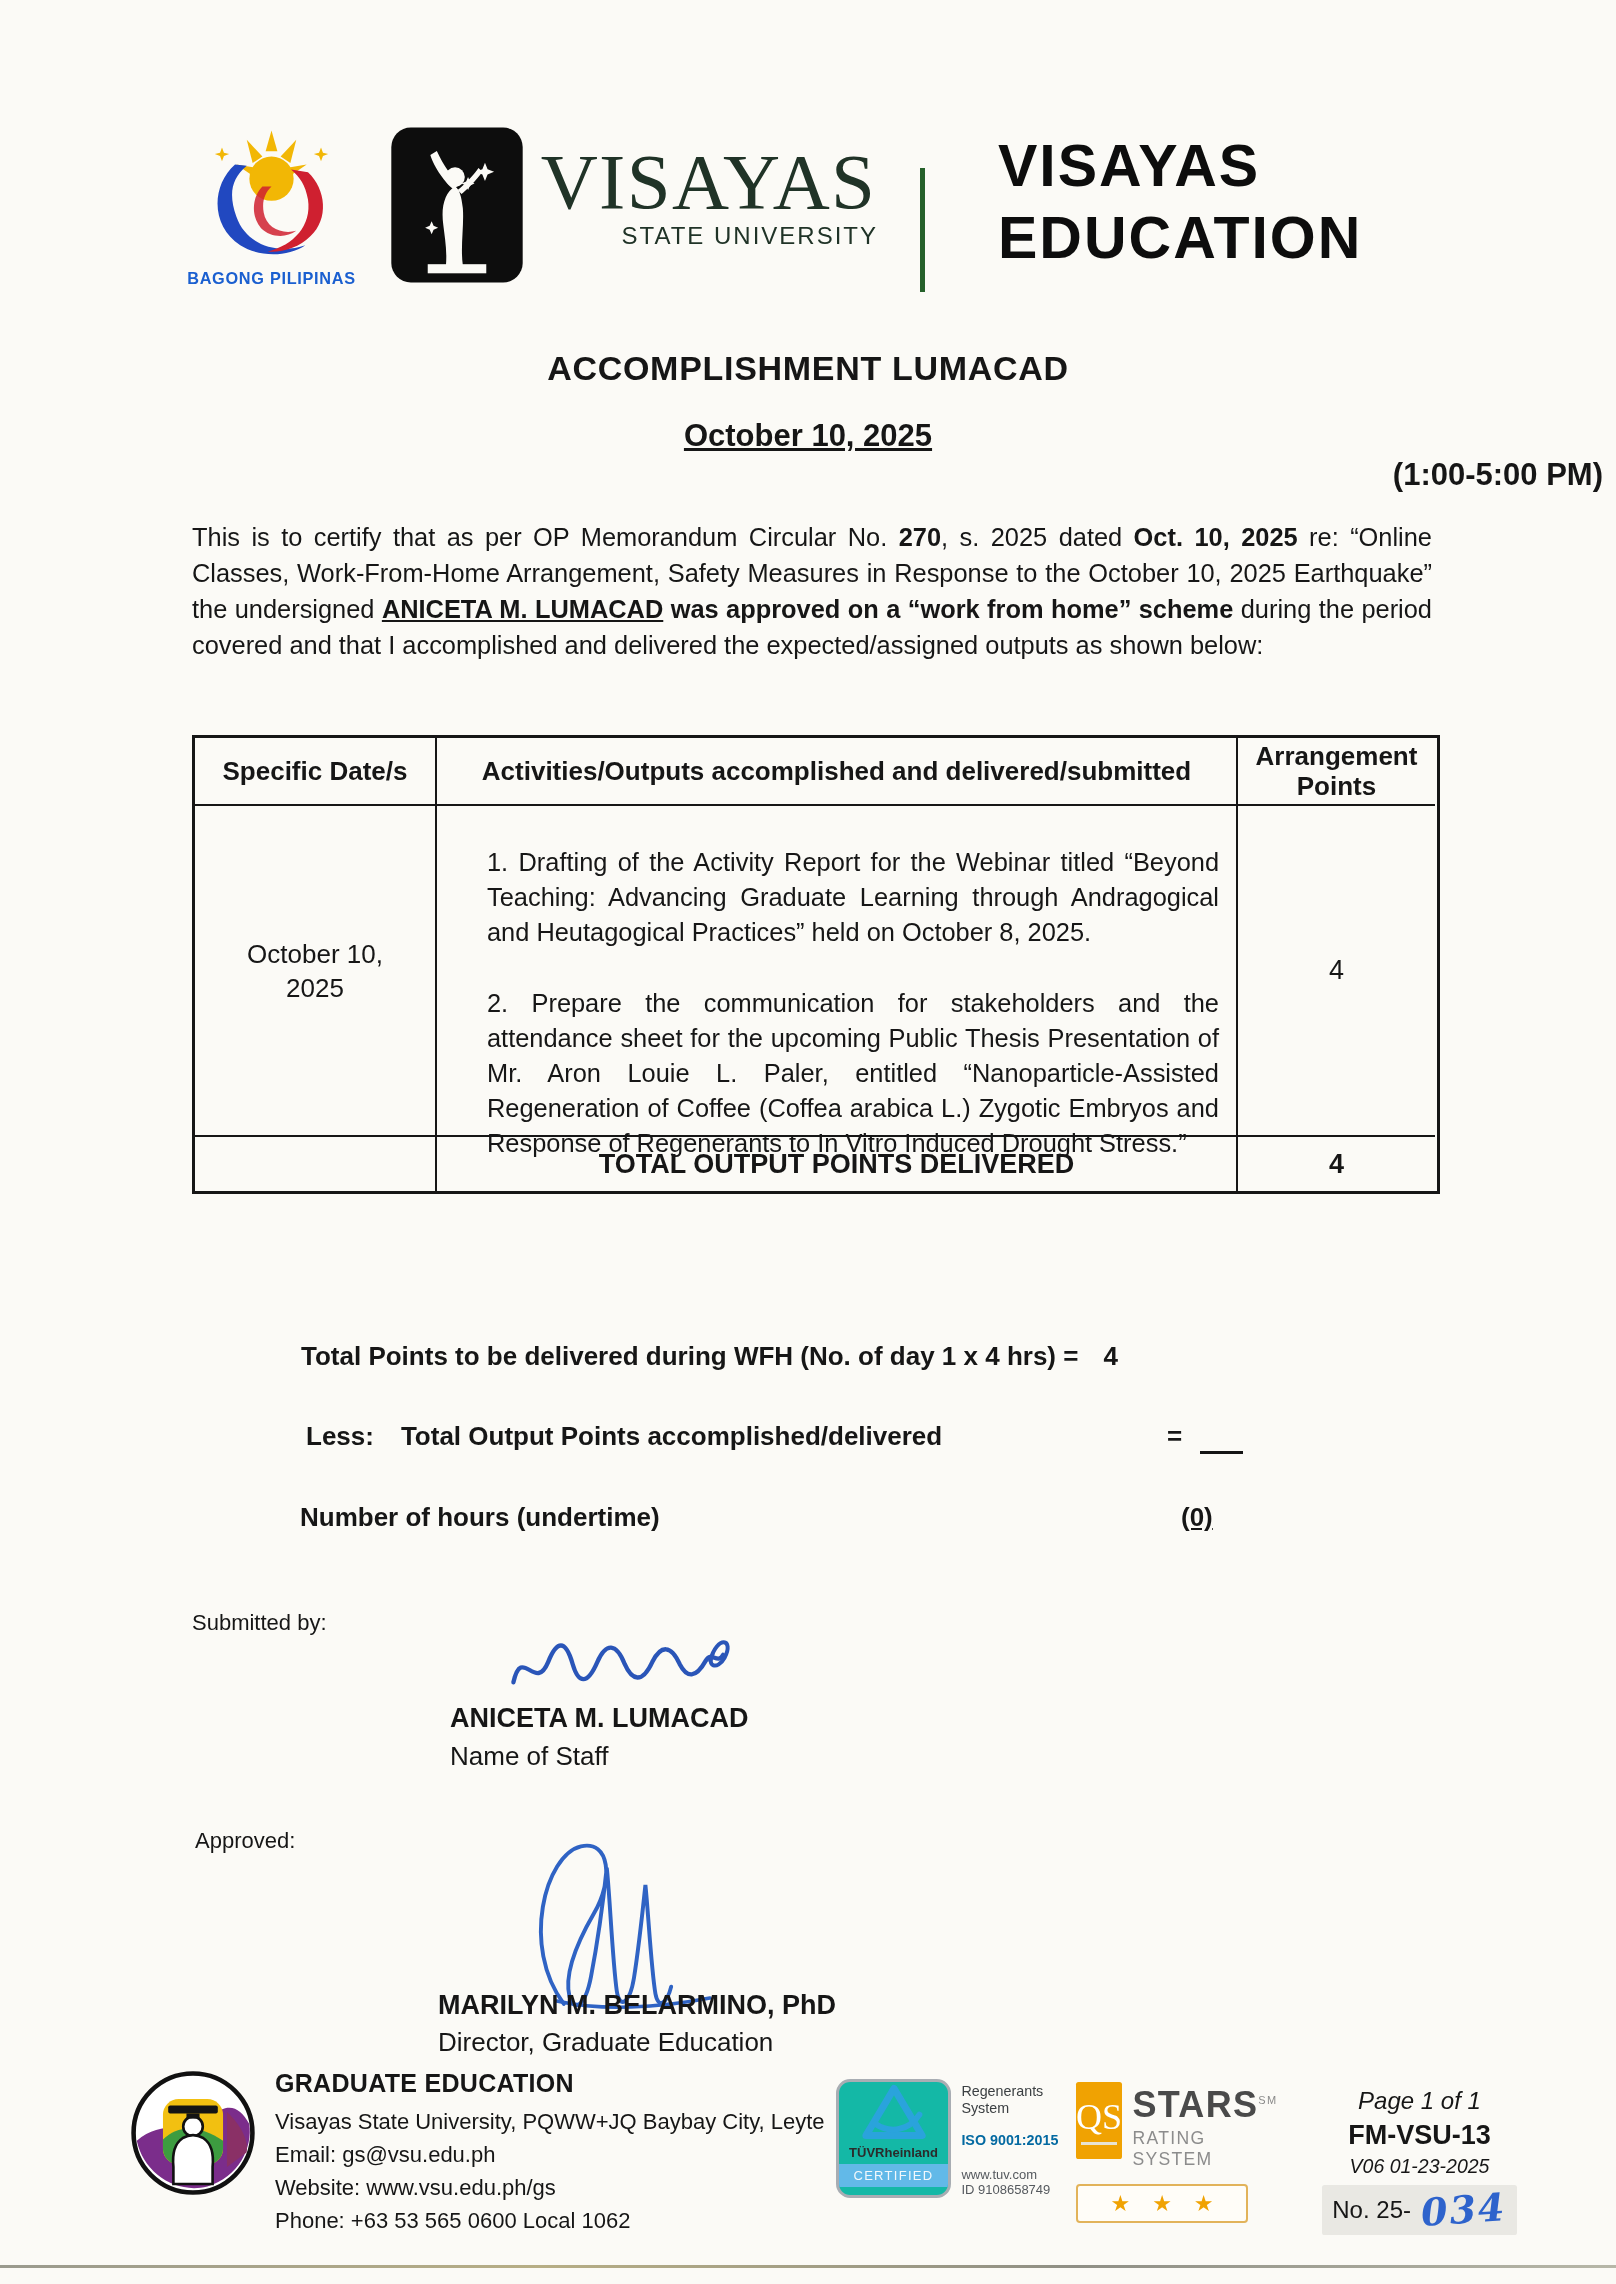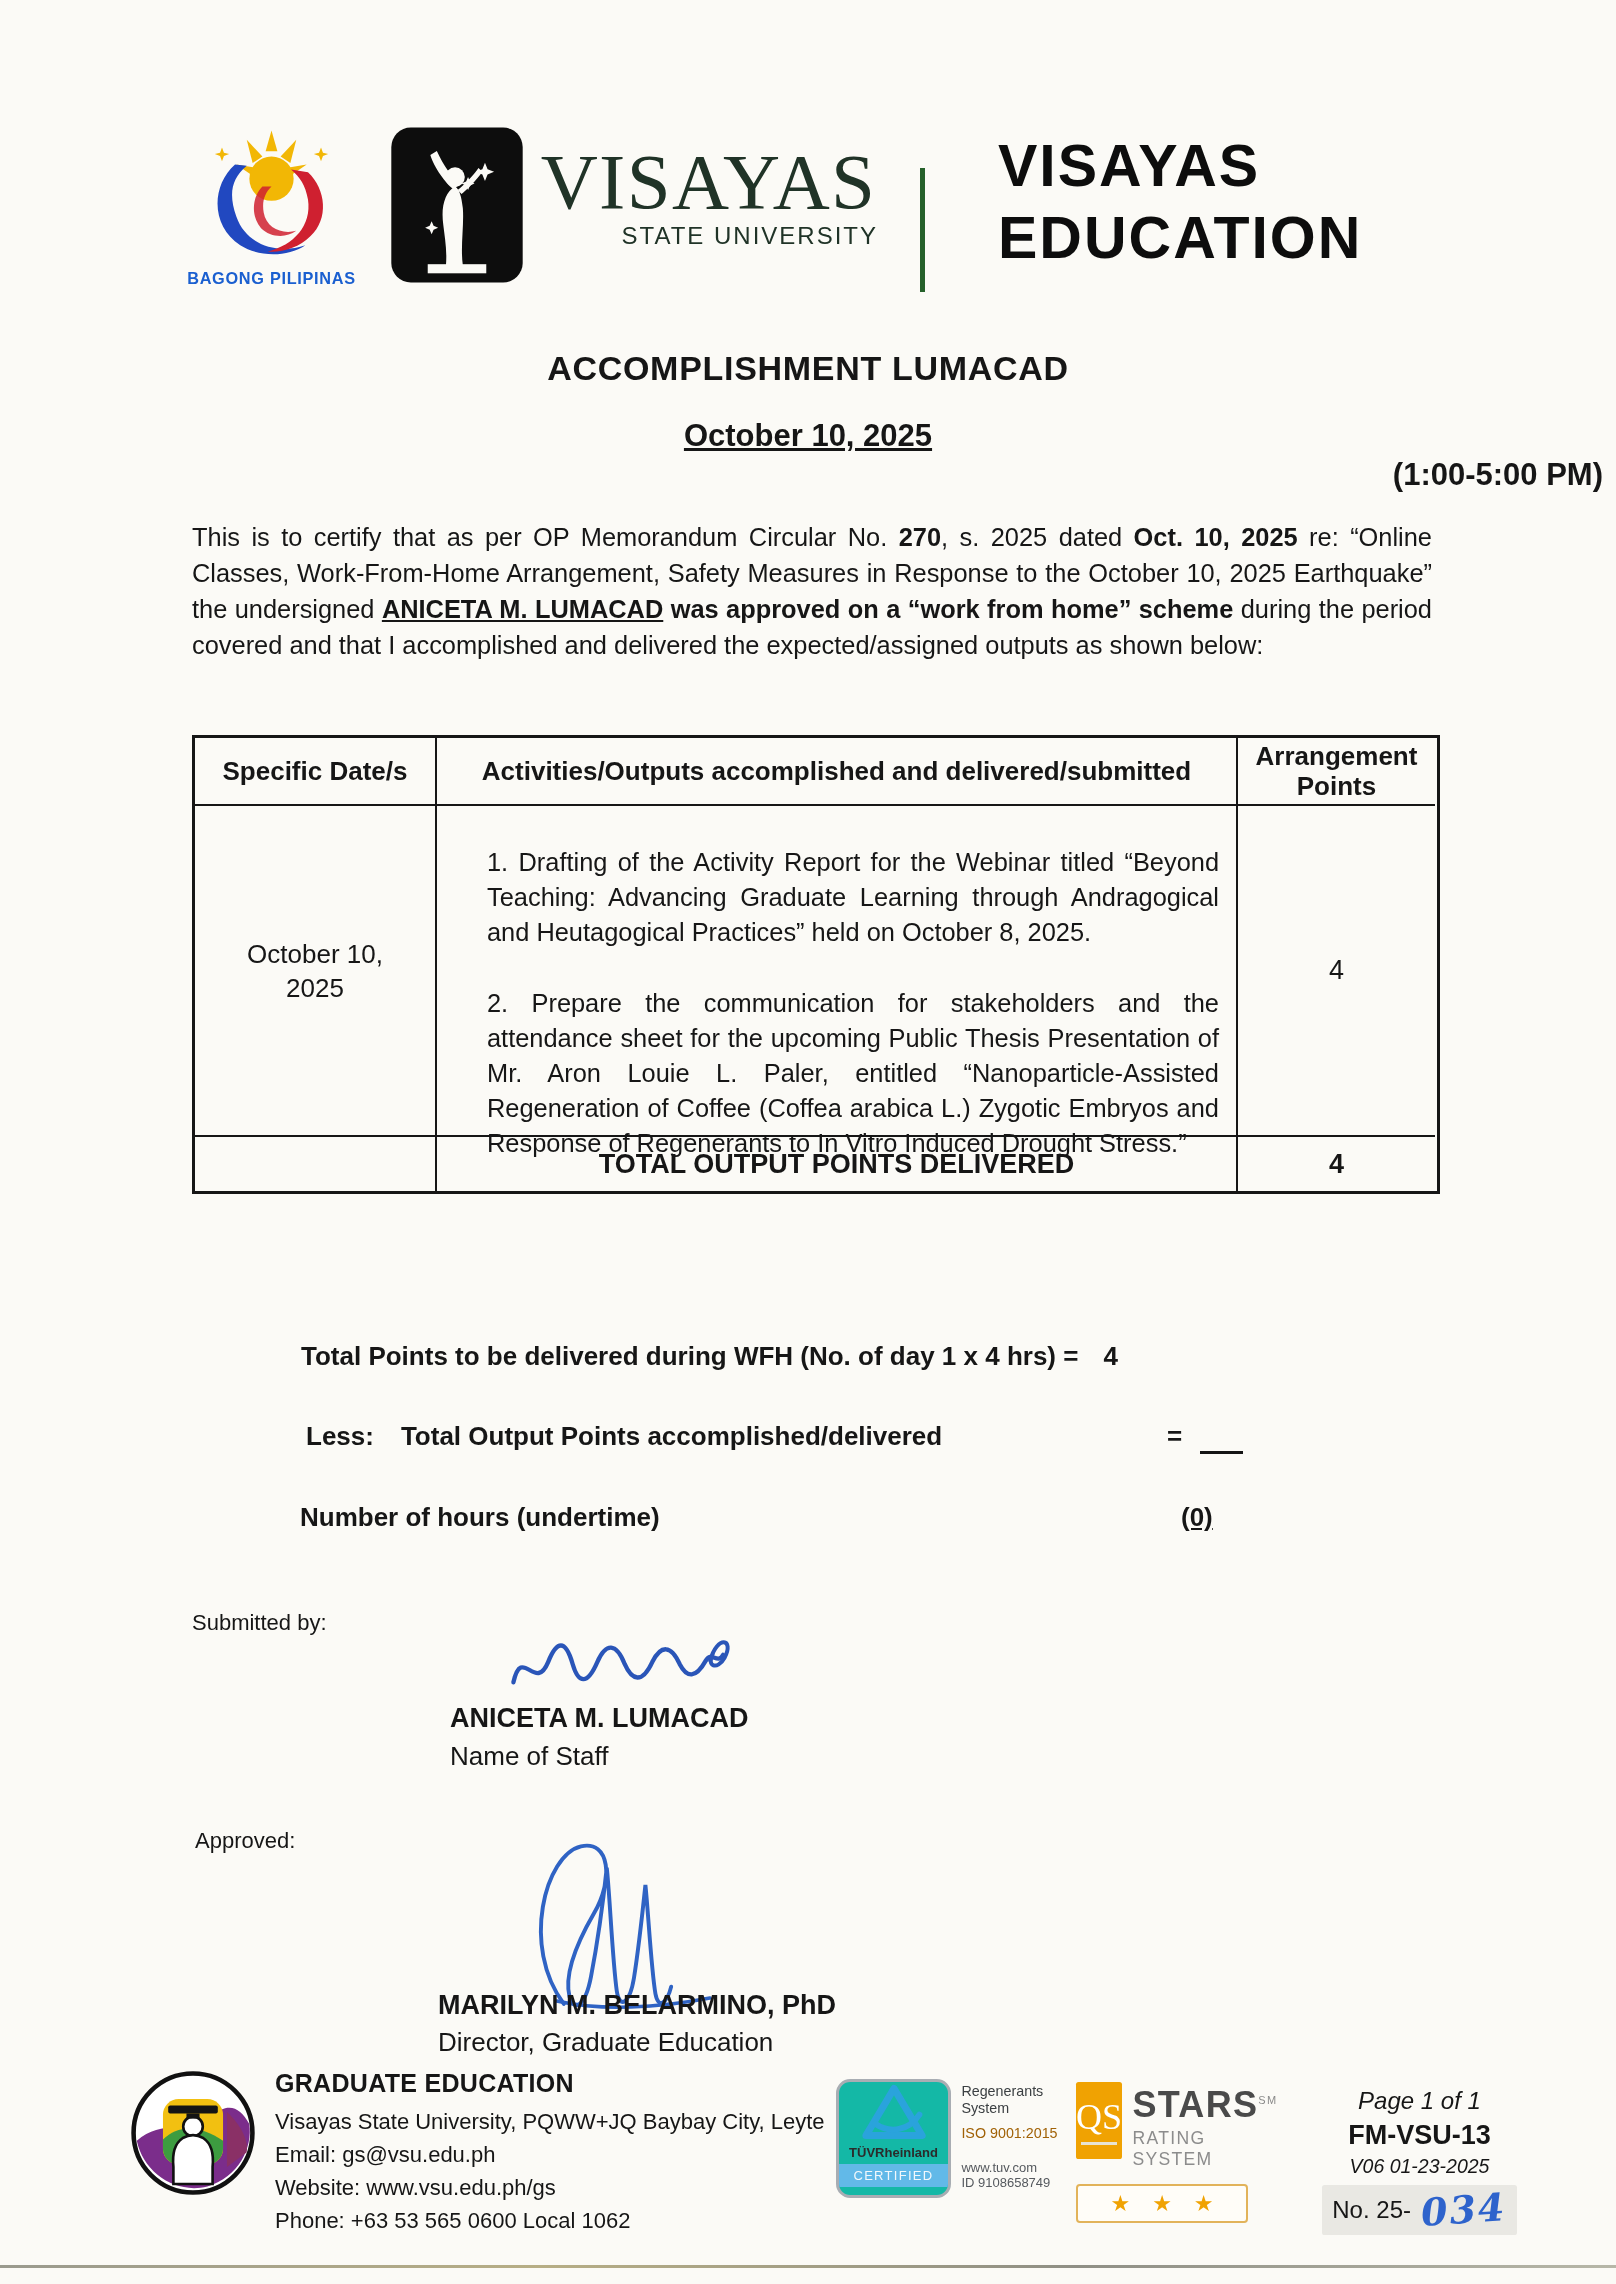--- a/index.html
+++ b/index.html
@@ -68,21 +68,21 @@
   .f-info{left:275px;top:2069px;}
   .f-office{font-size:25px;font-weight:bold;letter-spacing:0.3px;margin-bottom:6.5px;}
   .f-line{font-size:22px;line-height:33px;}
   .tuv{left:836px;top:2079px;display:flex;gap:10.4px;}
   .tuv-box{width:115px;height:119px;border:3.3px solid #a8adb3;border-radius:14.3px;background:#14b8a6;
            box-sizing:border-box;overflow:hidden;text-align:center;}
   .tuv-brand{font-size:13px;font-weight:bold;color:#2b2b2b;margin-top:1.3px;}
   .tuv-band{margin-top:3.3px;height:23.5px;background:#62b9e8;color:#f2f8fc;font-size:13px;
             letter-spacing:1.3px;display:flex;align-items:center;justify-content:center;}
   .tuv-txt{width:124px;font-size:14.3px;color:#3c4043;line-height:17.6px;padding-top:3.9px;}
-  .tuv-iso{font-weight:normal;margin-top:7px;color:#a16207;}
+  .tuv-iso{font-weight:bold;margin-top:14px;color:#0369a1;}
   .tuv-small{margin-top:17px;font-size:13px;line-height:15.6px;color:#55595e;}
   .qs{left:1076px;top:2082px;width:175px;}
   .qs-row{display:flex;gap:10.4px;align-items:flex-start;}
   .qs-sq{width:61px;height:77px;background:#f0a202;color:#fff;display:flex;flex-direction:column;
          align-items:center;justify-content:center;font-family:"Liberation Serif",serif;
          font-size:36px;border-radius:2.6px;}
   .qs-bar{width:36px;height:3.3px;background:#e8e3d2;margin-top:3.9px;}
   .qs-stars-word{font-size:36px;font-weight:bold;color:#4a4a4a;letter-spacing:1.3px;line-height:36px;}
   .qs-sm{font-size:11px;vertical-align:super;color:#8a8a8a;font-weight:normal;}
   .qs-rs{font-size:17.6px;color:#8c8c8c;letter-spacing:1.3px;margin-top:5.2px;}

